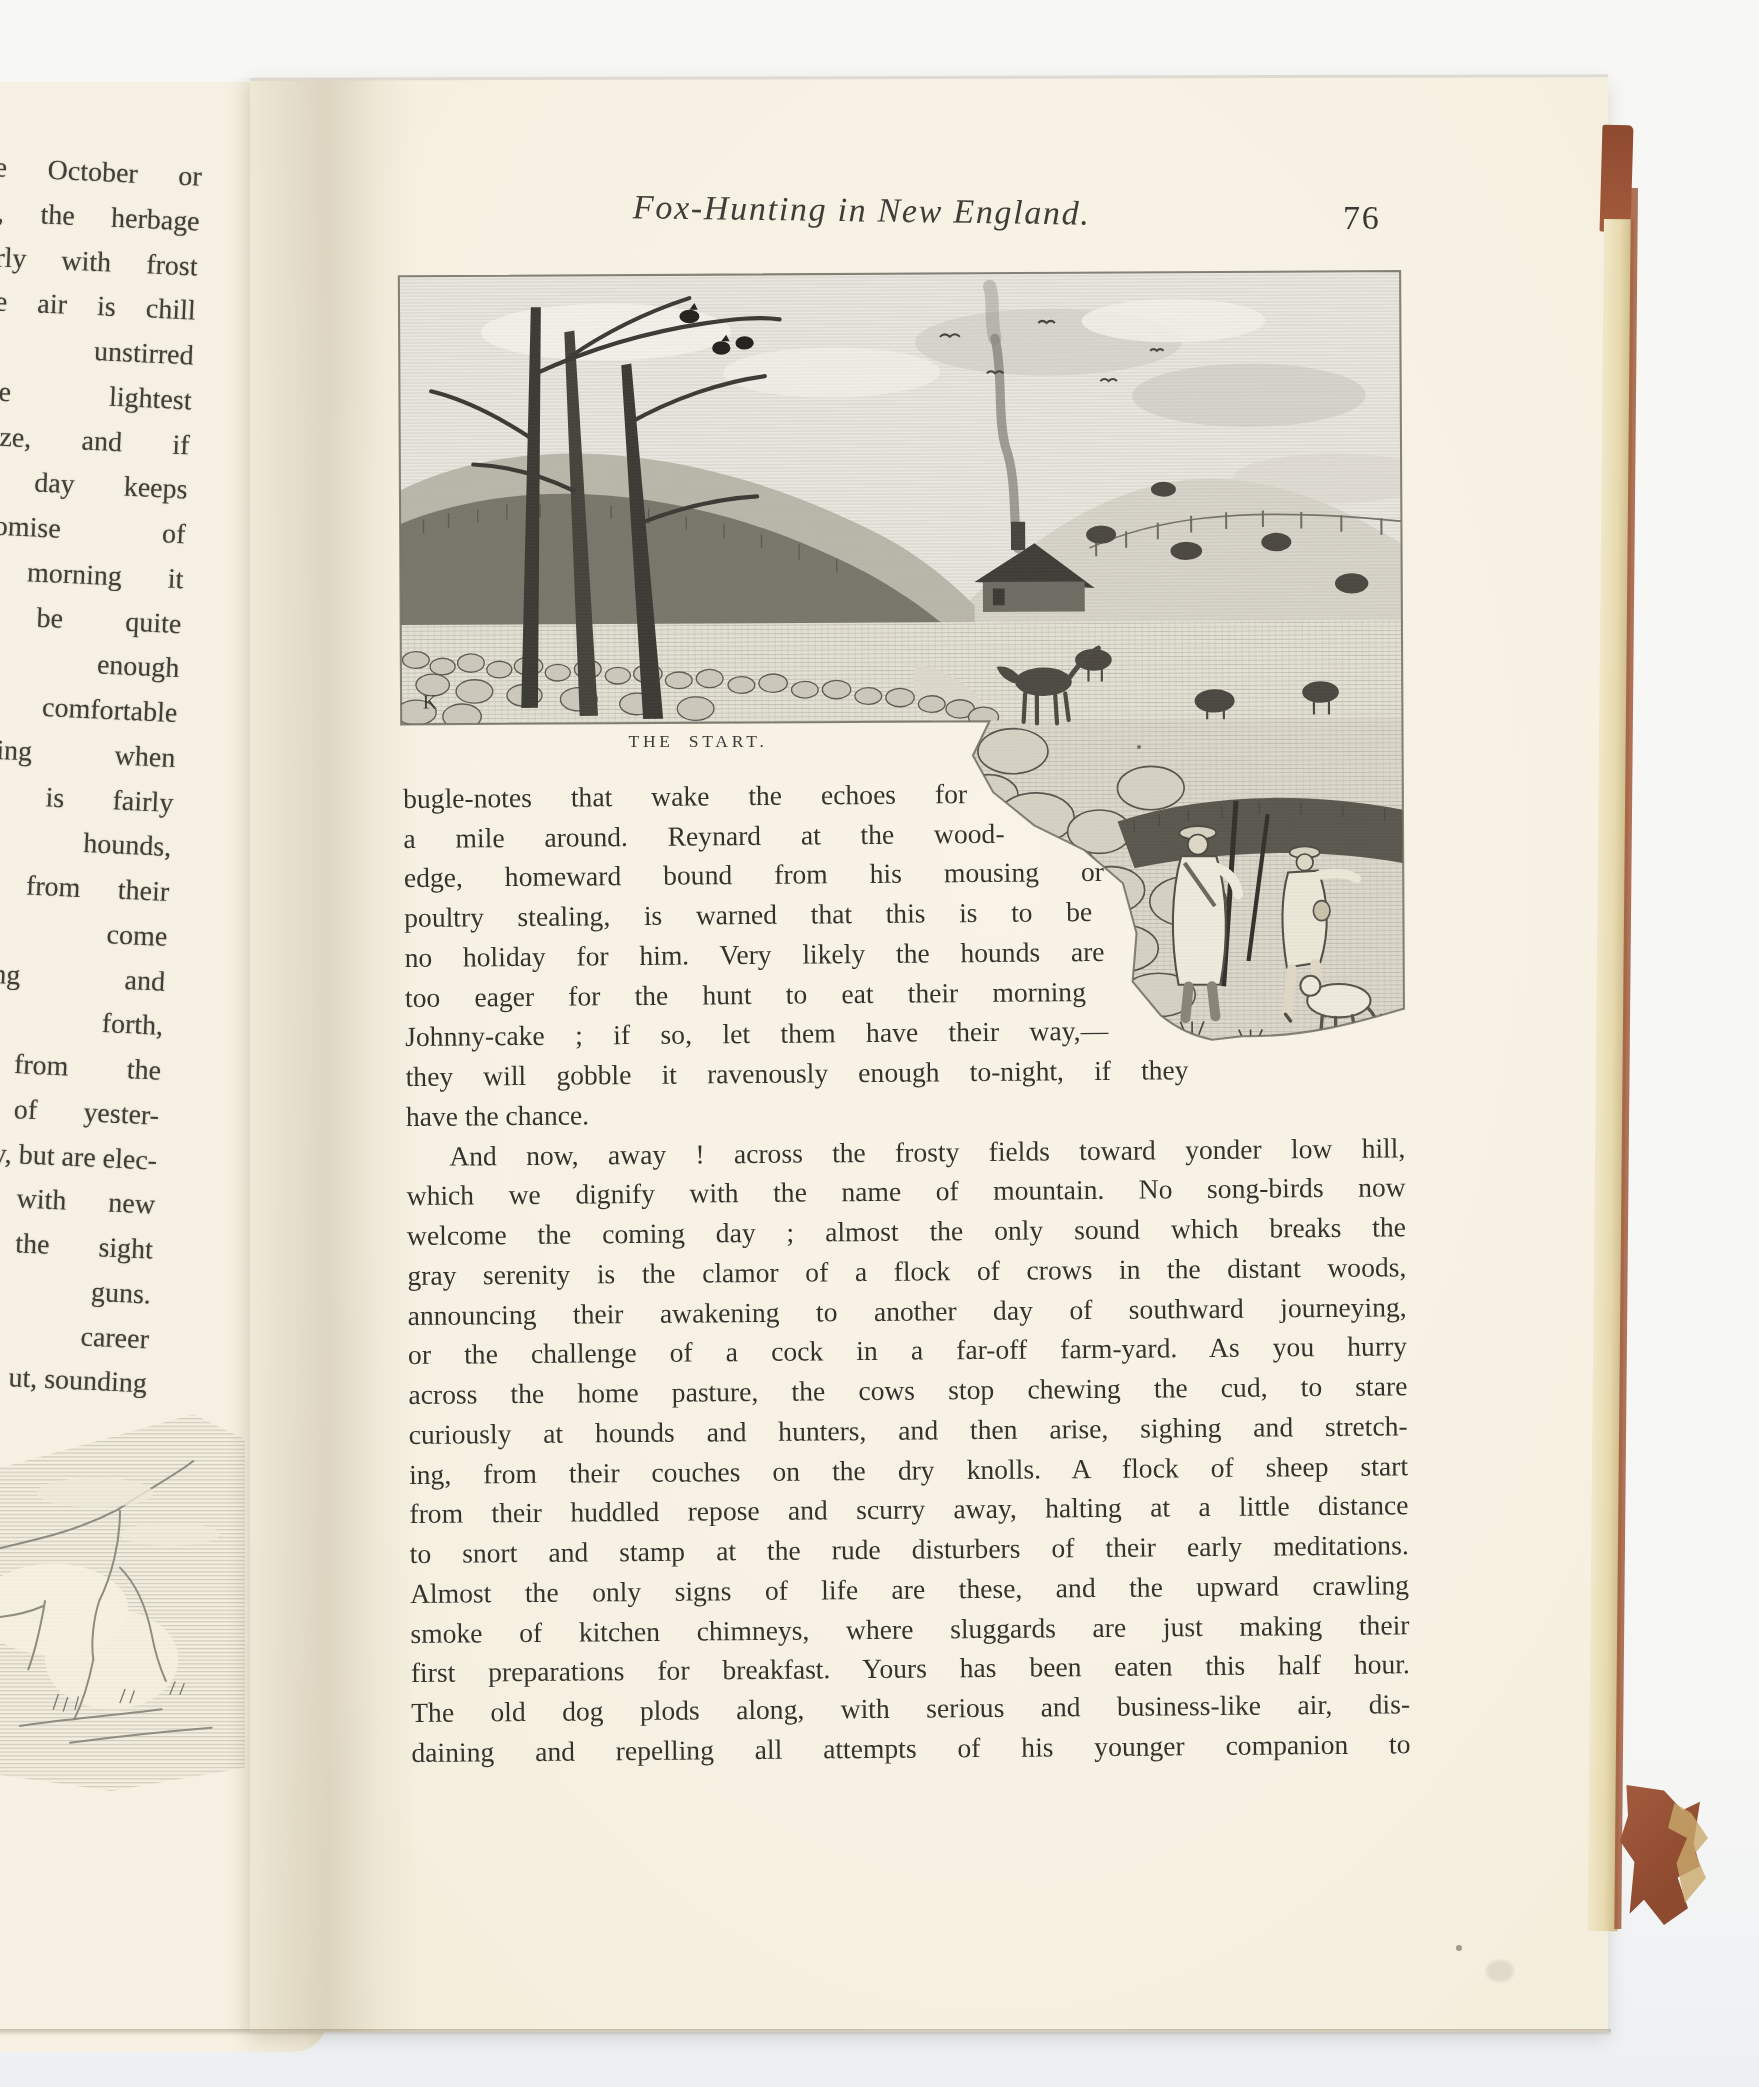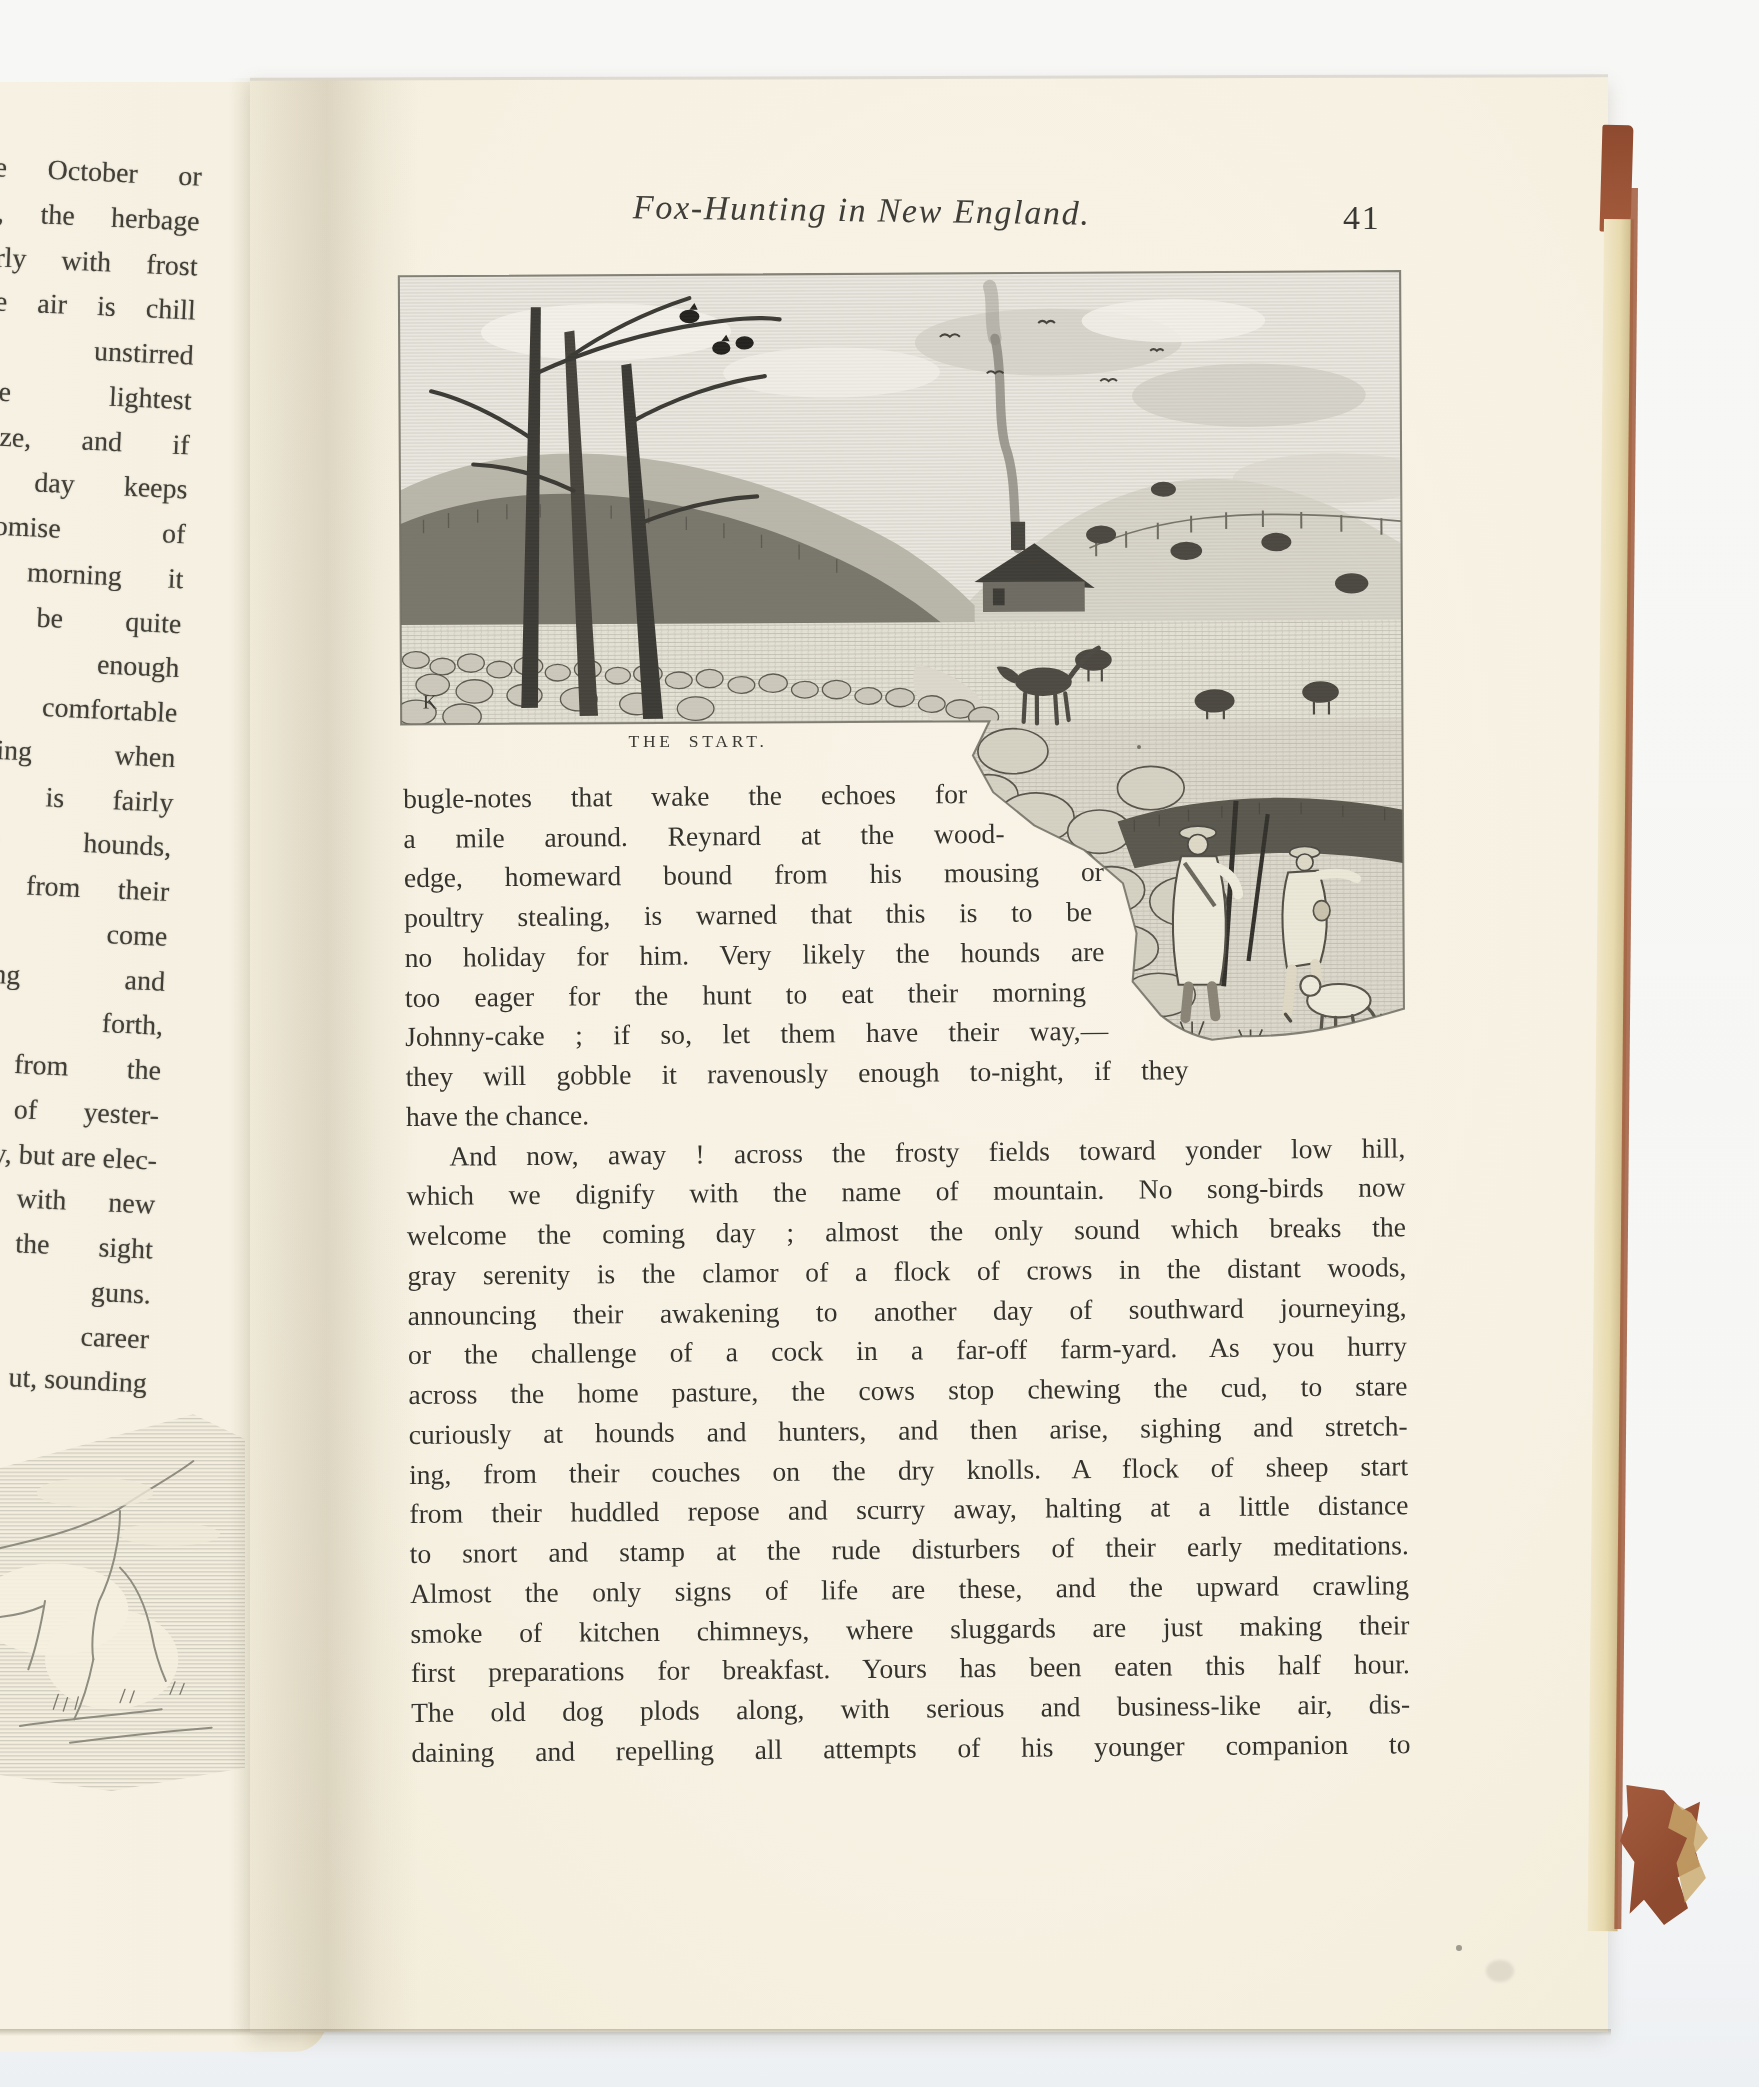--- a/index.html
+++ b/index.html
@@ -162,21 +162,21 @@
     <ellipse cx="120" cy="100" rx="70" ry="18" fill="#eee9d7" opacity=".8"></ellipse>
     <ellipse cx="210" cy="150" rx="60" ry="14" fill="#efead8" opacity=".7"></ellipse>
   </g>
 </svg>
 
 <div class="right-page"></div>
 <div class="gutter-shadow"></div>
 <div class="page-top-edge"></div>
 
 <div class="running-header">Fox-Hunting in New England.</div>
-<div class="page-number">41</div>
+<div class="page-number">76</div>
 
 <svg class="engraving" width="1005" height="781" viewBox="0 0 1204 936">
   <defs>
     <pattern id="sky" width="7" height="4" patternUnits="userSpaceOnUse">
       <line x1="0" y1="2" x2="7" y2="2" stroke="#98948a" stroke-width="0.8"></line>
     </pattern>
     <pattern id="grass" width="8" height="5" patternUnits="userSpaceOnUse">
       <line x1="0" y1="2.5" x2="8" y2="2.5" stroke="#8d8a7e" stroke-width="0.9"></line>
       <line x1="2" y1="0" x2="3" y2="5" stroke="#8d8a7e" stroke-width="0.5"></line>
     </pattern>

